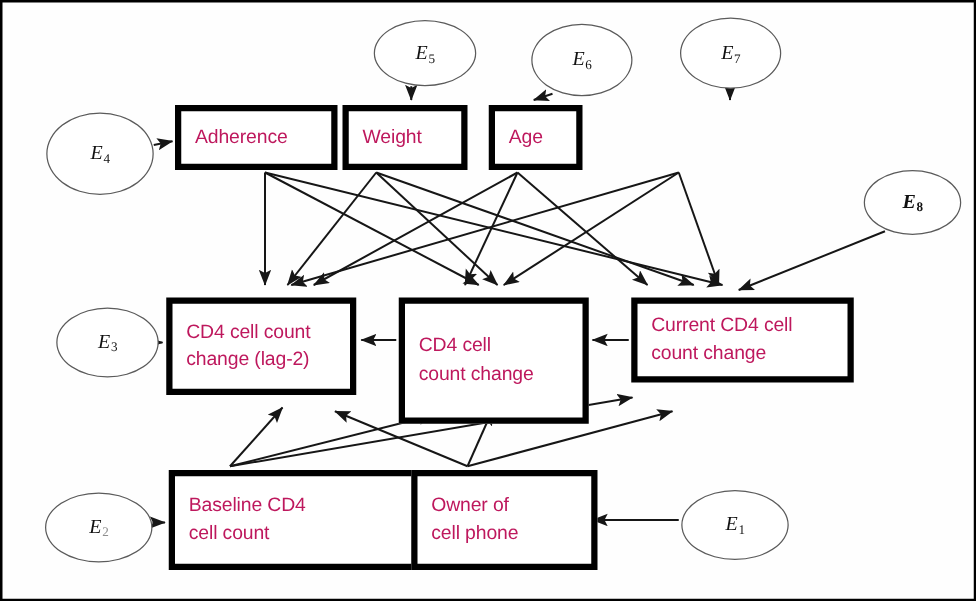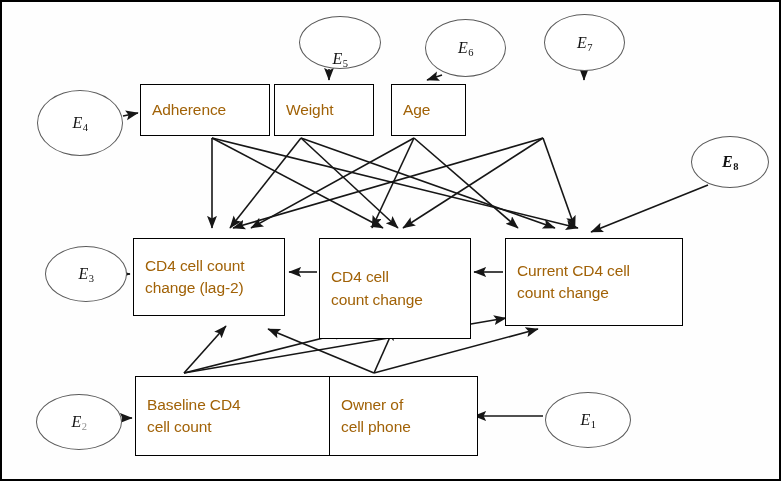--- a/index.html
+++ b/index.html
@@ -21,29 +21,29 @@
     position: absolute;
     left: 0;
     top: 0;
     width: 781px;
     height: 481px;
     pointer-events: none;
   }
   .node-box {
     position: absolute;
     box-sizing: border-box;
-    border: 1px solid #000000;
+    border: 5px solid #000000;
     background: #ffffff;
     display: flex;
     align-items: center;
     justify-content: flex-start;
     padding-left: 11px;
     padding-right: 6px;
     font-size: 15.5px;
-    color: #a16207;
+    color: #be185d;
     line-height: 1.45;
     letter-spacing: -0.1px;
     z-index: 3;
   }
   .node-box.two-line {
     align-items: center;
   }
   .node-label {
     display: block;
     white-space: pre-line;
@@ -120,21 +120,21 @@
         <polyline points="182,371 504,316" marker-end="url(#ah)"></polyline>
         <polyline points="372,371 266,327" marker-end="url(#ah)"></polyline>
         <polyline points="372,371 392,326" marker-end="url(#ah)"></polyline>
         <polyline points="372,371 536,327" marker-end="url(#ah)"></polyline>
       </g>
   </svg>
 
   <div class="node-ellipse" style="left: 35px; top: 88px; width: 86px; height: 66px;">
     <span class="err-label">E<sub>4</sub></span>
   </div>
-  <div class="node-ellipse" style="left: 297px; top: 14px; width: 82px; height: 53px; align-items: flex-end;">
+  <div class="node-ellipse" style="left: 297px; top: 14px; width: 82px; height: 53px;">
     <span class="err-label">E<sub>5</sub></span>
   </div>
   <div class="node-ellipse" style="left: 423px; top: 17px; width: 81px; height: 58px;">
     <span class="err-label">E<sub>6</sub></span>
   </div>
   <div class="node-ellipse" style="left: 542px; top: 12px; width: 81px; height: 57px;">
     <span class="err-label">E<sub>7</sub></span>
   </div>
   <div class="node-ellipse" style="left: 689px; top: 134px; width: 78px; height: 52px; font-weight: bold;">
     <span class="err-label">E<sub>8</sub></span>
@@ -159,21 +159,21 @@
     <span class="node-label">Weight</span>
   </div>
   <div class="node-box two-line" style="left: 131px; top: 236px; width: 152px; height: 78px; padding-left: 11px;">
     <span class="node-label">CD4 cell count
 change (lag-2)</span>
   </div>
   <div class="node-box two-line" style="left: 317px; top: 236px; width: 152px; height: 101px;">
     <span class="node-label">CD4 cell
 count change</span>
   </div>
-  <div class="node-box two-line" style="left: 503px; top: 236px; width: 178px; height: 88px;">
+  <div class="node-box two-line" style="left: 503px; top: 236px; width: 178px; height: 68px;">
     <span class="node-label">Current CD4 cell
 count change</span>
   </div>
   <div class="node-box two-line" style="left: 133px; top: 374px; width: 206px; height: 80px;">
     <span class="node-label">Baseline CD4
 cell count</span>
   </div>
   <div class="node-box two-line" style="left: 327px; top: 374px; width: 149px; height: 80px;">
     <span class="node-label">Owner of
 cell phone</span>

